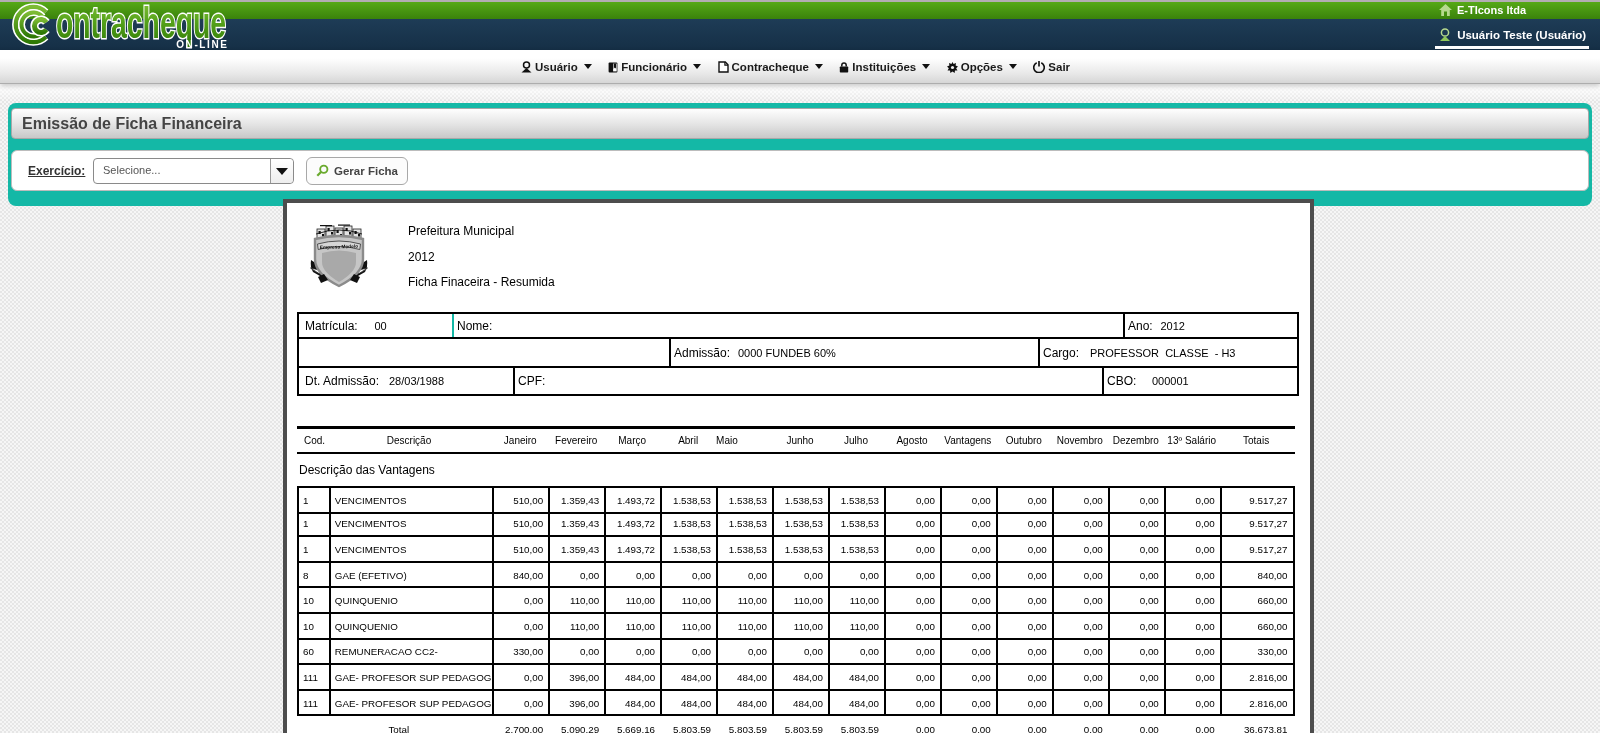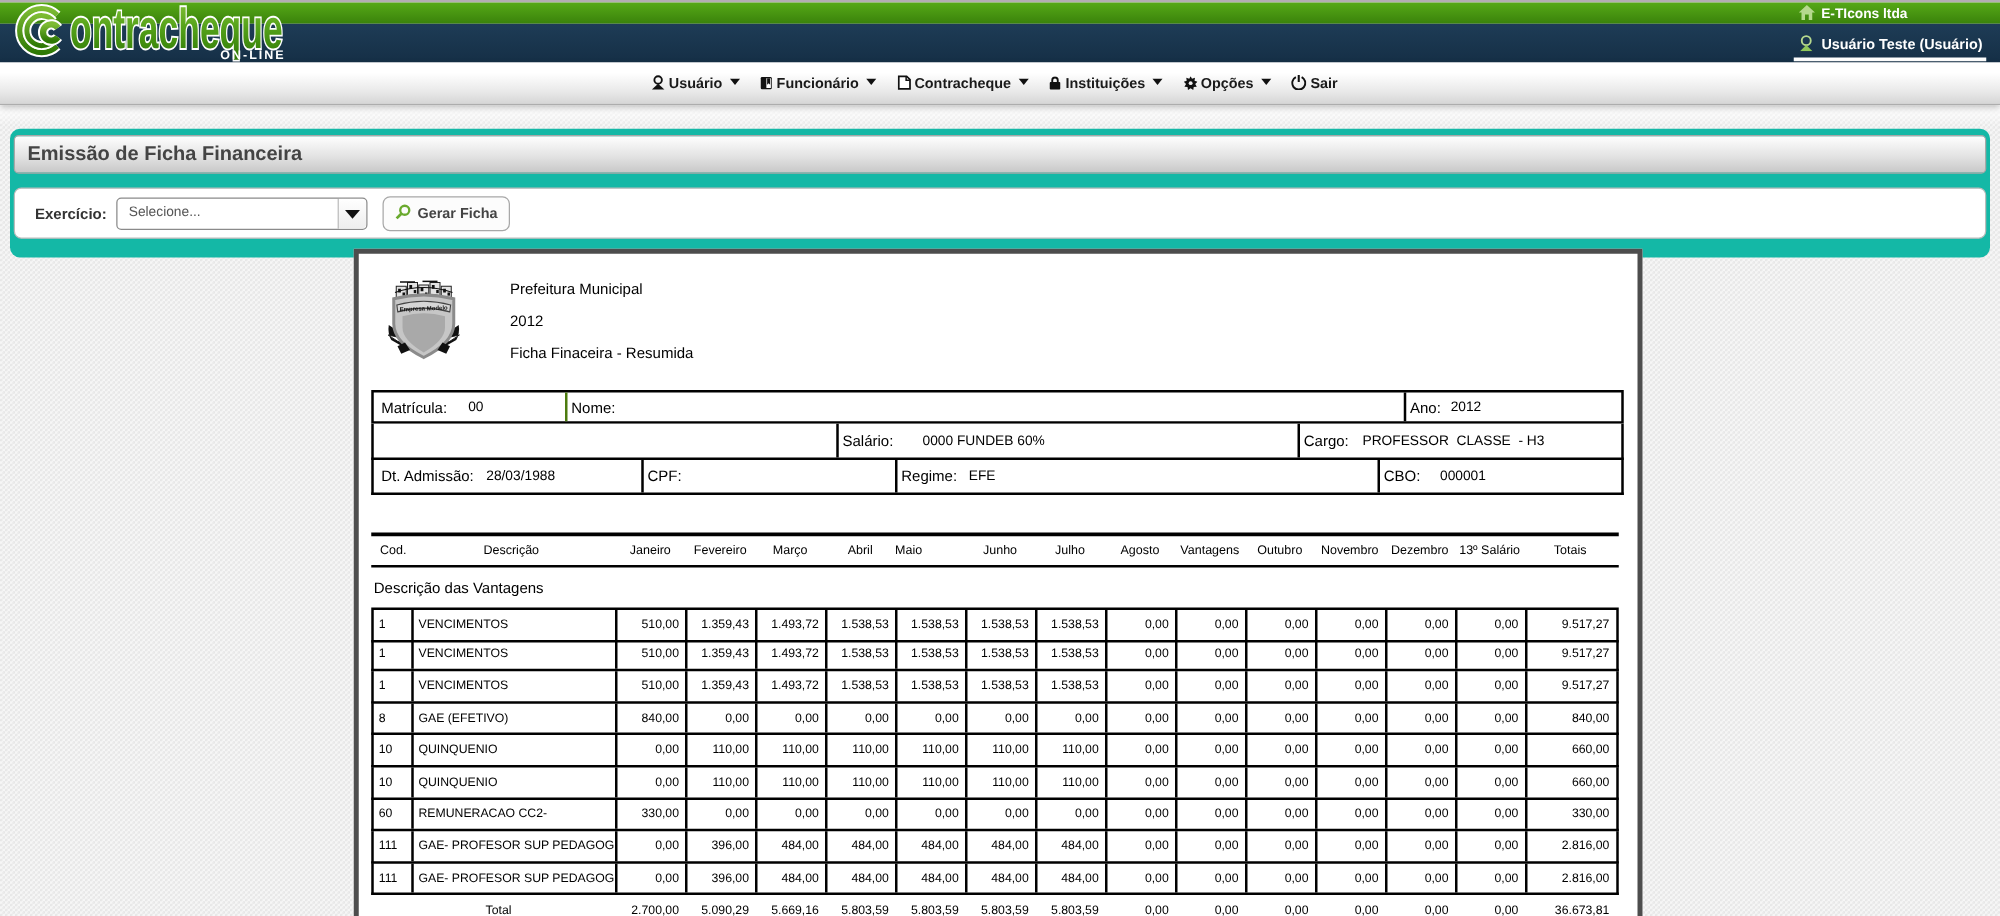--- a/index.html
+++ b/index.html
@@ -27,21 +27,21 @@
     linear-gradient(45deg,#e6e6e6 25%,transparent 25%,transparent 75%,#e6e6e6 75%),
     linear-gradient(45deg,#e6e6e6 25%,transparent 25%,transparent 75%,#e6e6e6 75%);
   background-position:0 0,2px 2px; background-size:4px 4px; }
 #navshadow { position:absolute; left:0; top:85px; width:1600px; height:16px;
   background:linear-gradient(rgba(255,255,255,.95),rgba(255,255,255,0)); }
 #whitebox { position:absolute; left:8px; top:103px; width:1584px; height:103px; background:#14b8a6; border-radius:8px; }
 #heading { position:absolute; left:3px; top:5px; width:1578px; height:31px;
   background:linear-gradient(#fefefe,#e3e3e3 55%,#c8c8c8); border:1px solid #a8a8a8; border-radius:4px;
   font-size:16px; font-weight:bold; color:#444; line-height:29px; padding-left:10px; }
 #panel { position:absolute; left:3px; top:47px; width:1578px; height:41px; background:#fff; border:1px solid #bcbcbc; border-radius:6px; }
-#exlabel { position:absolute; left:16px; top:13px; font-size:12px; font-weight:bold; color:#333; }
+#exlabel { position:absolute; left:16px; top:13px; font-size:12px; font-weight:bold; color:#333;text-decoration:underline; }
 #selbox { position:absolute; left:81px; top:7px; width:201px; height:26px; border:1px solid #8a8a8a; border-radius:4px; background:#fff; }
 #selbox .txt { position:absolute; left:9px; top:5px; font-size:11px; color:#555; }
 #selbox .arr { position:absolute; right:0; top:0; width:23px; height:24px; border-left:1px solid #999; border-radius:0 4px 4px 0; background:linear-gradient(#fff,#eee); }
 #selbox .arr:after { content:""; position:absolute; left:5px; top:9px; width:0; height:0; border-left:6px solid transparent; border-right:6px solid transparent; border-top:7px solid #111; }
 #gerar { position:absolute; left:294px; top:6px; width:102px; height:28px; border:1px solid #a8a8a8; border-radius:6px; background:#fcfcfc;
   font-size:11.5px; font-weight:bold; color:#444; line-height:26px; text-align:center; white-space:nowrap; }
 #paper { position:absolute; left:283px; top:199px; width:1031px; height:560px; background:#fff; border:4px solid #4d4d4d; }
 .doctext { position:absolute; font-size:12px; color:#000; white-space:nowrap; }
 .irow { position:absolute; background:#fff; }
 .icell { position:absolute; top:0; bottom:0; }
@@ -176,49 +176,45 @@
 </svg></div>
 <div class="doctext" style="left:121px;top:21px;">Prefeitura Municipal</div>
 <div class="doctext" style="left:121px;top:47px;">2012</div>
 <div class="doctext" style="left:121px;top:72px;">Ficha Finaceira - Resumida</div>
 <div id="infotable">
 <div class="irow" style="left:10px;top:109px;width:1002px;height:27px;border:2px solid #000;">
 <div class="icell" style="left:0px;width:153px;">
 <span class="ilab" style="left:6px;">Matrícula:</span>
 <span class="ival" style="left:75.5px;">00</span>
 </div>
-<div class="icell" style="left:153px;width:711px;border-left:2px solid #4d7c0f;">
+<div class="icell" style="left:153px;width:711px;border-left:2px solid #14b8a6;">
 <span class="ilab" style="left:3px;">Nome:</span>
 </div>
 <div class="icell" style="left:824px;width:134px;border-left:2px solid #000;">
 <span class="ilab" style="left:3px;">Ano:</span>
 <span class="ival" style="left:35.5px;">2012</span>
 </div>
 </div>
 <div class="irow" style="left:10px;top:136px;width:1002px;height:29px;border:2px solid #000;border-top:none;">
 <div class="icell" style="left:370px;width:369px;border-left:2px solid #000;">
-<span class="ilab" style="left:3px;">Salário:</span>
+<span class="ilab" style="left:3px;">Admissão:</span>
 <span class="ival" style="left:67px;">0000 FUNDEB 60%</span>
 </div>
 <div class="icell" style="left:739px;width:259px;border-left:2px solid #000;">
 <span class="ilab" style="left:3px;">Cargo:</span>
 <span class="ival" style="left:50px;">PROFESSOR&nbsp; CLASSE&nbsp; - H3</span>
 </div>
 </div>
 <div class="irow" style="left:10px;top:165px;width:1002px;height:28px;border:2px solid #000;border-top:none;">
 <div class="icell" style="left:0px;width:214px;">
 <span class="ilab" style="left:6px;">Dt. Admissão:</span>
 <span class="ival" style="left:90px;">28/03/1988</span>
 </div>
 <div class="icell" style="left:214px;width:203px;border-left:2px solid #000;">
 <span class="ilab" style="left:3px;">CPF:</span>
-</div>
-<div class="icell" style="left:417px;width:386px;border-left:2px solid #000;">
-<span class="ilab" style="left:3px;">Regime:</span>
-<span class="ival" style="left:57px;">EFE</span>
 </div>
 <div class="icell" style="left:803px;width:195px;border-left:2px solid #000;">
 <span class="ilab" style="left:3px;">CBO:</span>
 <span class="ival" style="left:48px;">000001</span>
 </div>
 </div>
 </div>
 <div id="datatable">
 <div class="hline" style="left:10px;top:223px;width:997.5px;height:3px;"></div>
 <div class="hline" style="left:10px;top:249px;width:997.5px;height:2px;"></div>

